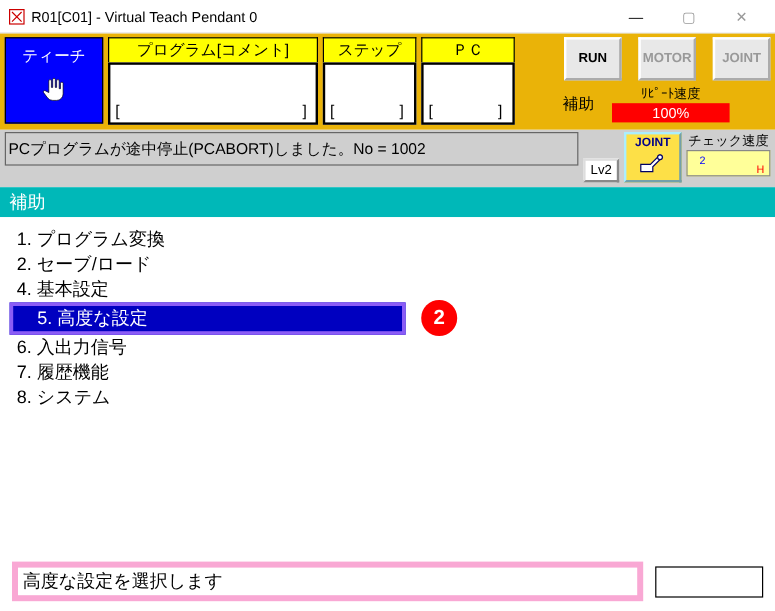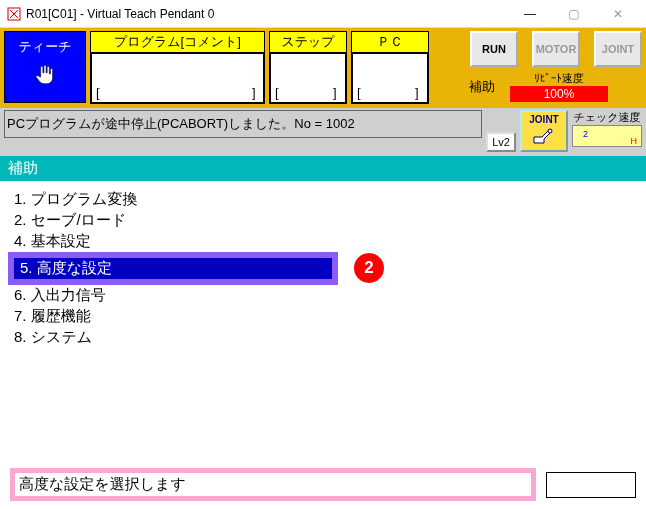--- a/index.html
+++ b/index.html
@@ -41,21 +41,21 @@
 .jointbtn .robot { font-size: 16px; color: #fff; }
 .checkspeed { width: 70px; }
 .cs-label { font-size: 11px; text-align: center; color: #000; }
 .cs-box { height: 22px; background: #ffff99; border: 1px solid #888; position: relative; }
 .cs-box .mark { position: absolute; left: 10px; top: 3px; font-size: 9px; color: #00f; }
 .cs-box .h { position: absolute; right: 4px; bottom: 0px; font-size: 9px; color: #f00; }
 
 .menuhdr { background: #00b8b8; color: #fff; font-size: 15px; padding: 3px 8px; }
 .menulist { background: #fff; padding: 8px 14px 4px 14px; min-height: 280px; }
 .menuitem { font-size: 15px; padding: 1px 0; color: #000; position: relative; }
-.menuitem.selected { background: #0000c0; color: #fff; border: 6px solid #8b5cf6; padding: 1px 6px; margin-left: -6px; width: 330px; }
+.menuitem.selected { background: #0000c0; color: #fff; border: 3px solid #8b5cf6; padding: 1px 20px; margin-left: -6px; width: 330px; }
 .callout { position: absolute; left: 340px; top: -5px; width: 30px; height: 30px; background: #ff0000; border-radius: 50%; color: #fff; font-size: 17px; font-weight: bold; display: flex; align-items: center; justify-content: center; }
 
 .footer { position: absolute; bottom: 8px; left: 10px; right: 10px; display: flex; gap: 10px; align-items: center; }
 .prompt { flex: 1; background: #fff; border: 5px solid #f9a8d4; padding: 2px 4px; font-size: 15px; font-family: Liberation Mono, monospace; }
 .inputbox { width: 90px; height: 26px; background: #fff; border: 1px solid #000; }
 </style>
 </head>
 <body>
 
 <div class="titlebar">

